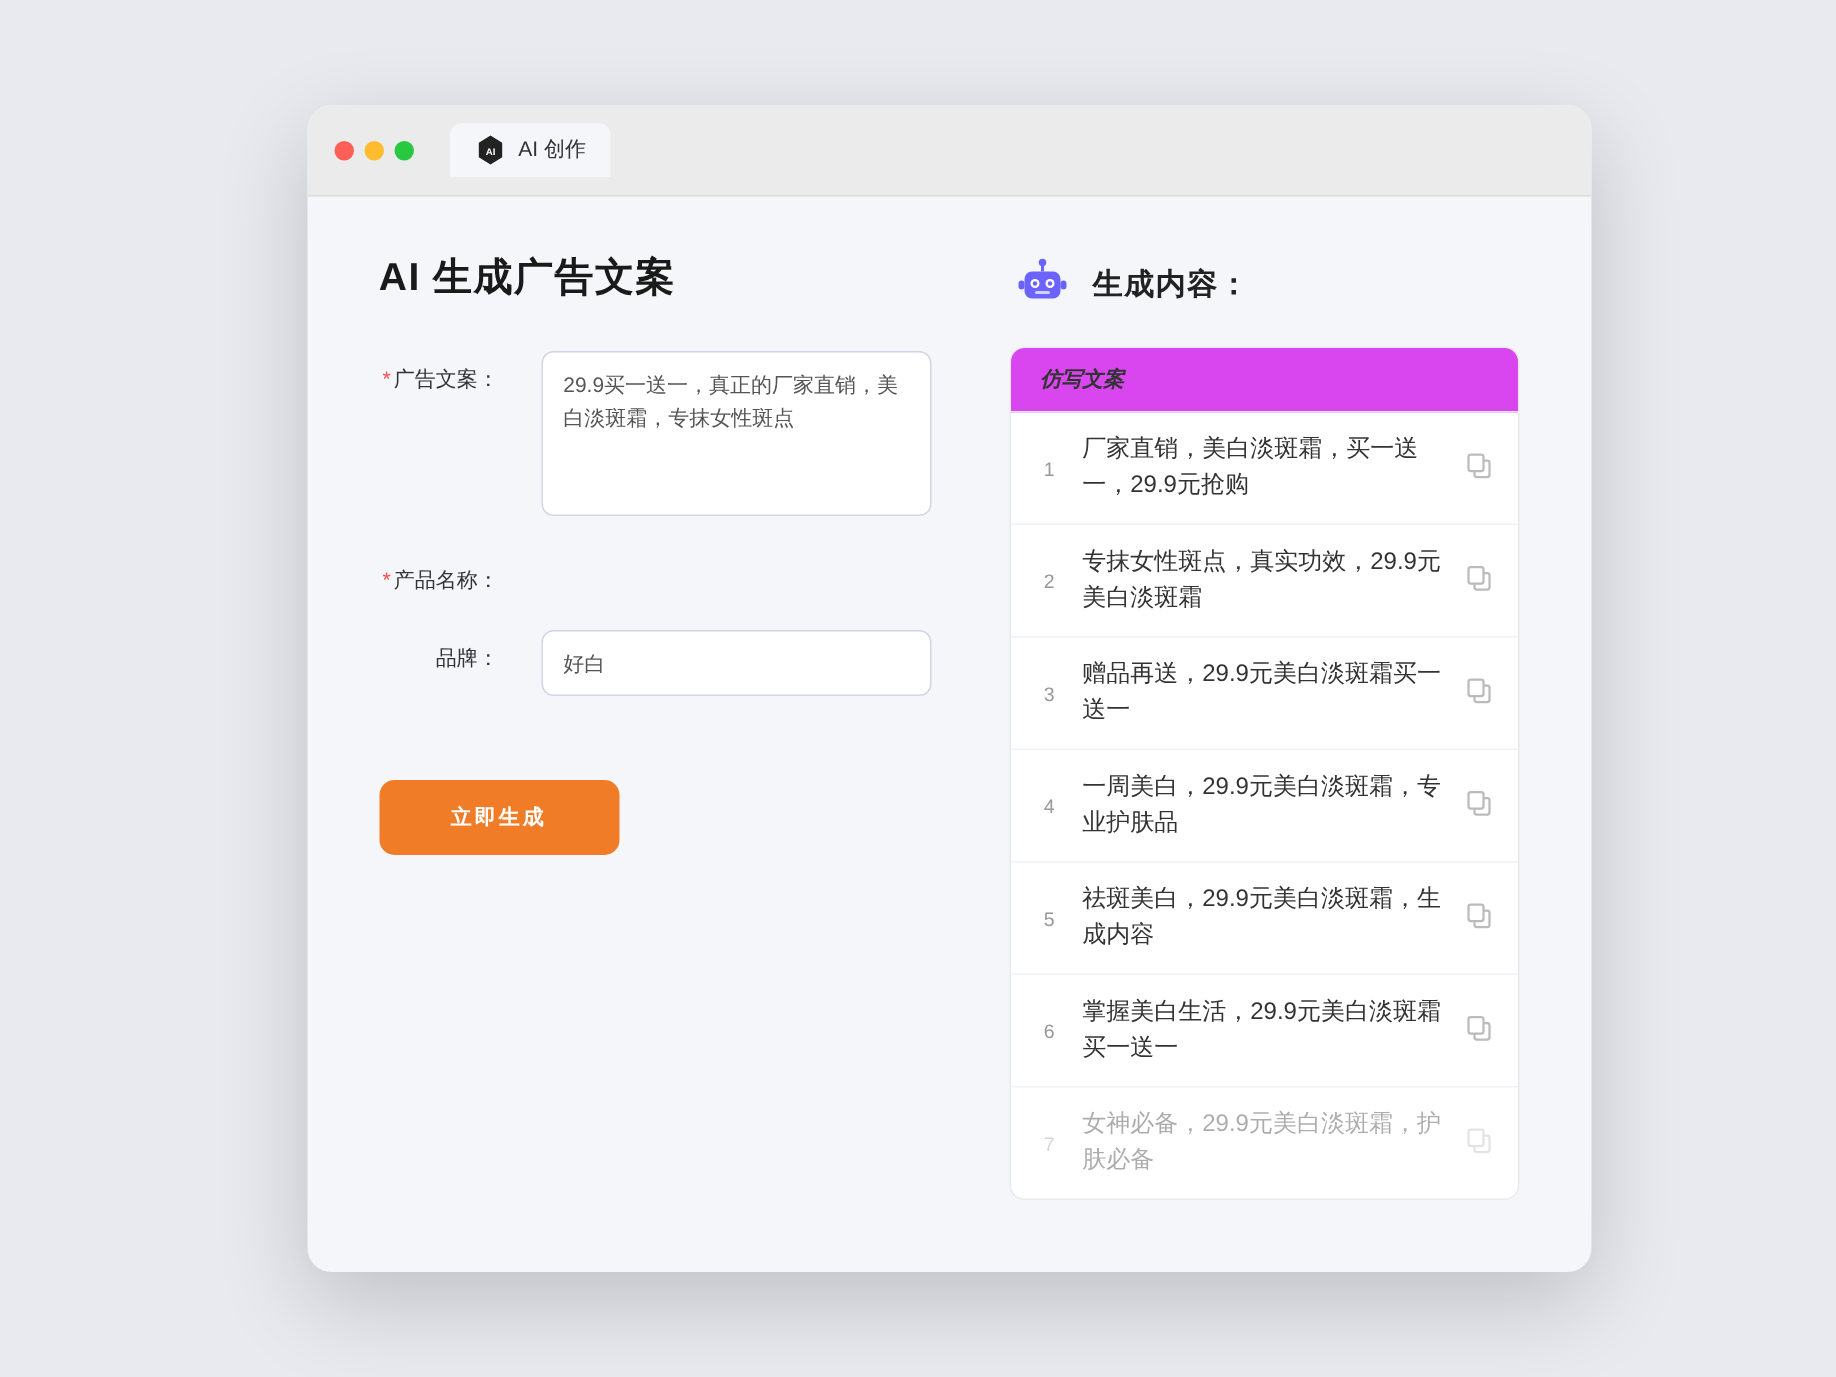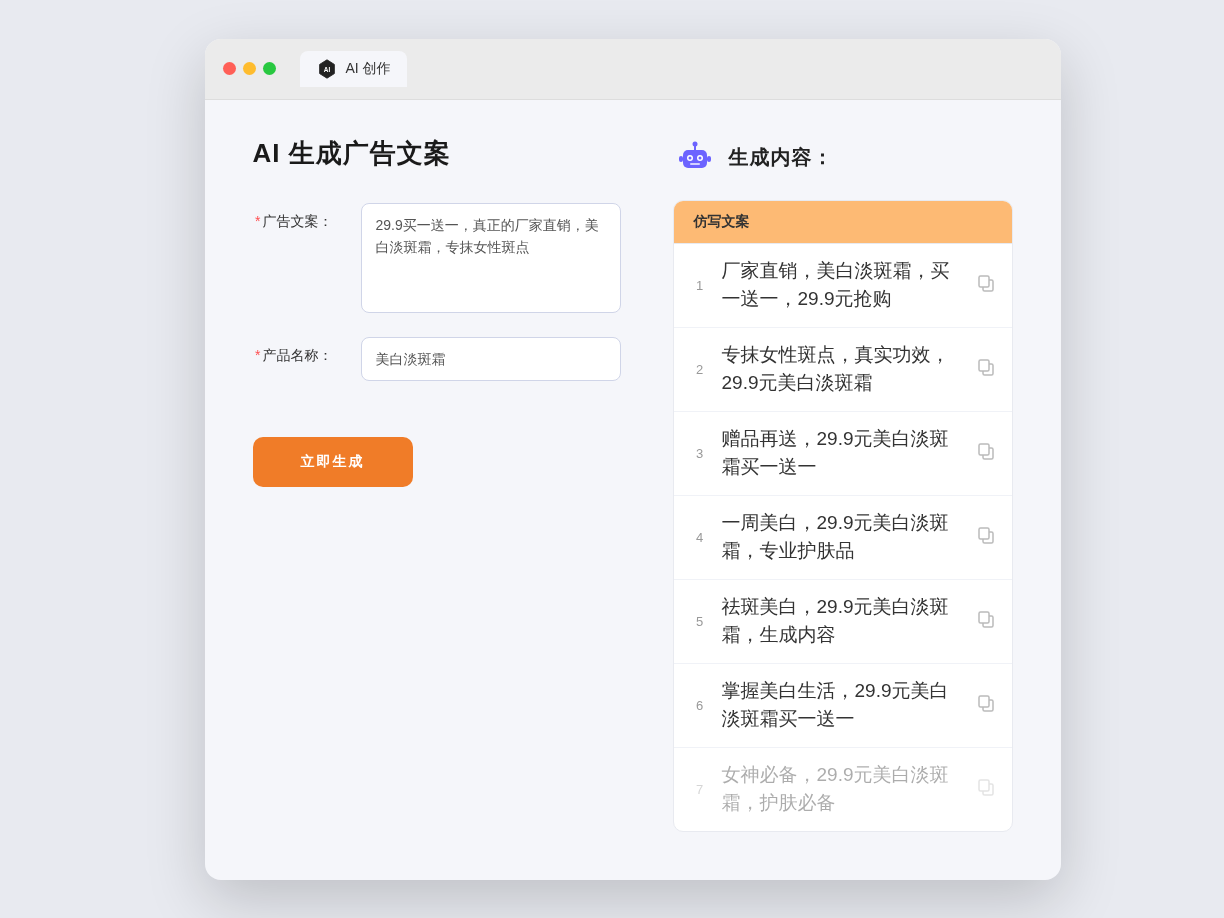--- a/index.html
+++ b/index.html
@@ -159,26 +159,27 @@
     }
 
     .result-table {
       background: #fff;
       border-radius: 10px;
       overflow: hidden;
       border: 1px solid #e8eaf0;
     }
 
     .result-table-header {
-      background: #fdba74;
+      background: #d946ef;
       padding: 12px 20px;
       font-size: 14px;
       font-weight: 600;
       color: #333;
       border-bottom: 1px solid #e8eaf0;
+      font-style: italic;
     }
 
     .result-row {
       display: flex;
       align-items: center;
       padding: 13px 16px;
       border-bottom: 1px solid #f0f2f7;
       gap: 12px;
     }
 
@@ -192,21 +193,21 @@
 
     .row-num {
       font-size: 13px;
       color: #999;
       min-width: 20px;
       text-align: center;
     }
 
     .row-text {
       flex: 1;
-      font-size: 19px;
+      font-size: 16px;
       color: #333;
       line-height: 1.5;
     }
 
     .copy-icon {
       width: 20px;
       height: 20px;
       color: #bbb;
       cursor: pointer;
       flex-shrink: 0;
@@ -244,24 +245,27 @@
           <span class="required-star">*</span><span>广告文案：</span>
         </label>
         <textarea class="form-textarea" style="">29.9买一送一，真正的厂家直销，美白淡斑霜，专抹女性斑点</textarea>
       </div>
 
       
       <div class="form-group">
         <label class="form-label">
           <span class="required-star">*</span><span>产品名称：</span>
         </label>
-        <input type="text" class="form-input" value="美白淡斑霜" style="">
       </div>
 
       
+      <div class="form-group">
+        <label class="form-label">品牌：</label>
+        <input type="text" class="form-input" value="好白" style="">
+      </div>
 
       
       <button class="generate-btn">立即生成</button>
     </div>
 
     <div class="right-panel">
       <div class="result-header">
 
         <svg class="robot-icon" viewBox="0 0 44 44" fill="none" xmlns="http://www.w3.org/2000/svg">
 

